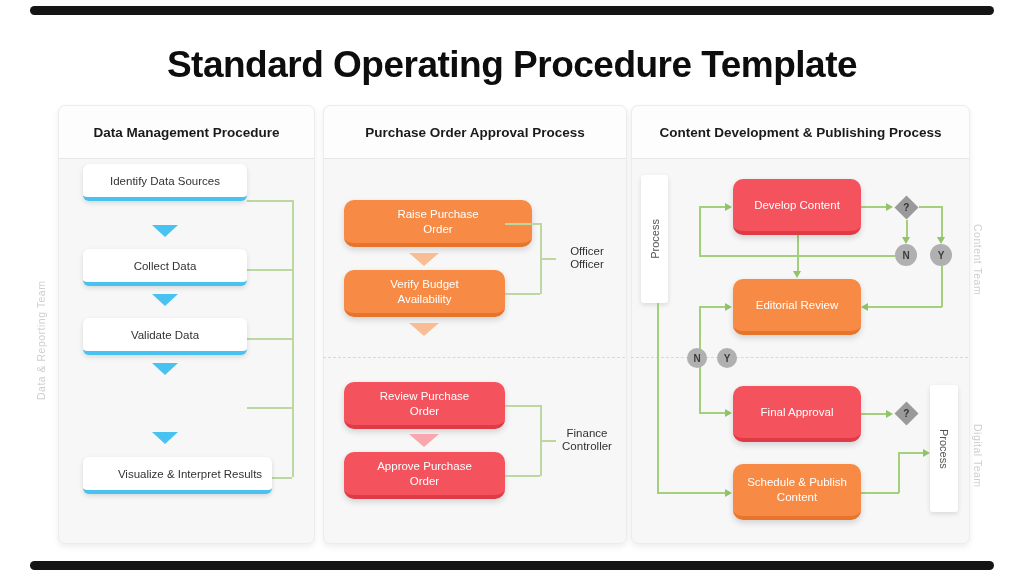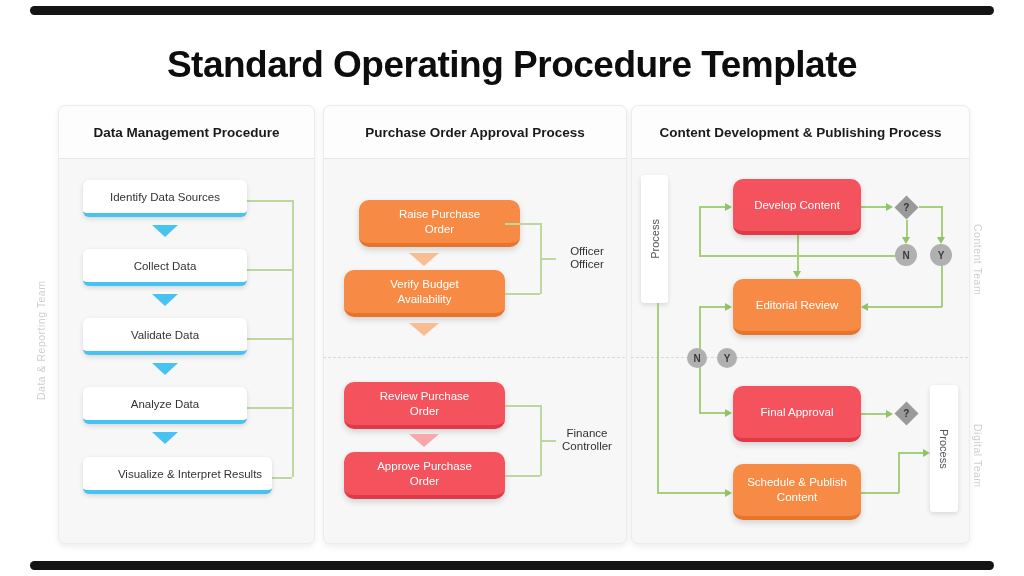--- a/index.html
+++ b/index.html
@@ -64,36 +64,35 @@
 
   <div class="vlabel vup" style="left:33px;top:245px;width:16px;height:190px;">Data &amp; Reporting Team</div>
 
   <div class="vl" style="left:292px;top:200px;height:277px;"></div>
   <div class="hl" style="left:247px;top:200px;width:45px;"></div>
   <div class="hl" style="left:247px;top:269px;width:45px;"></div>
   <div class="hl" style="left:247px;top:338px;width:45px;"></div>
   <div class="hl" style="left:247px;top:407px;width:45px;"></div>
   <div class="hl" style="left:247px;top:477px;width:45px;"></div>
 
-  <div class="step" style="top:180px;">Identify Data Sources</div>
+  <div class="step" style="top:164px;">Identify Data Sources</div>
   <div class="tri tri-blue" style="left:152px;top:225px;"></div>
   <div class="step" style="top:249px;">Collect Data</div>
   <div class="tri tri-blue" style="left:152px;top:294px;"></div>
   <div class="step" style="top:318px;">Validate Data</div>
   <div class="tri tri-blue" style="left:152px;top:363px;"></div>
-  <div class="step" style="top:387px;">Analyze Data</div>
   <div class="tri tri-blue" style="left:152px;top:432px;"></div>
   <div class="step" style="top:457px;padding-left:25px;">Visualize &amp; Interpret Results</div>
 
   <div class="panel" style="left:323px;width:302px;">
     <div class="phead">Purchase Order Approval Process</div>
   </div>
   <div class="dash" style="left:323px;top:357px;width:302px;"></div>
 
-  <div class="cbox obox" style="left:344px;top:200px;width:161px;height:43px;margin-left:15px;">
+  <div class="cbox obox" style="left:344px;top:200px;width:188px;height:43px;">
       <span>Raise Purchase Order</span>
     </div>
   <div class="tri tri-or" style="left:409px;top:253px;"></div>
   <div class="cbox obox" style="left:344px;top:270px;width:161px;height:43px;">
       <span>Verify Budget Availability</span>
     </div>
   <div class="tri tri-or" style="left:409px;top:323px;"></div>
 
   <div class="hl" style="left:505px;top:223px;width:35px;"></div>
   <div class="hl" style="left:505px;top:293px;width:35px;"></div>

